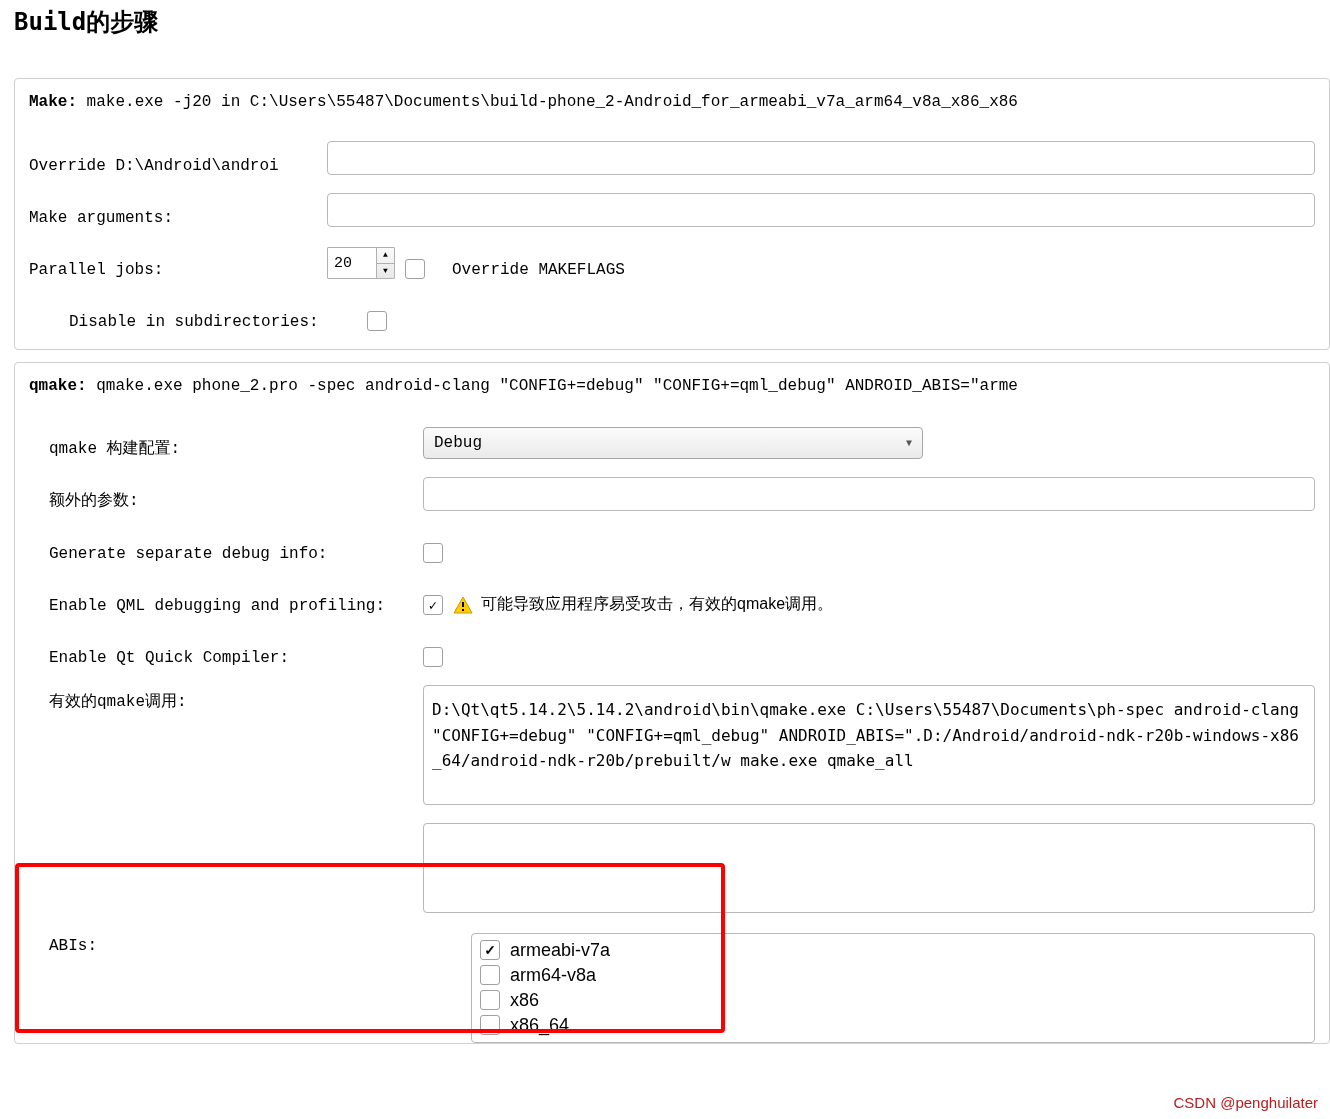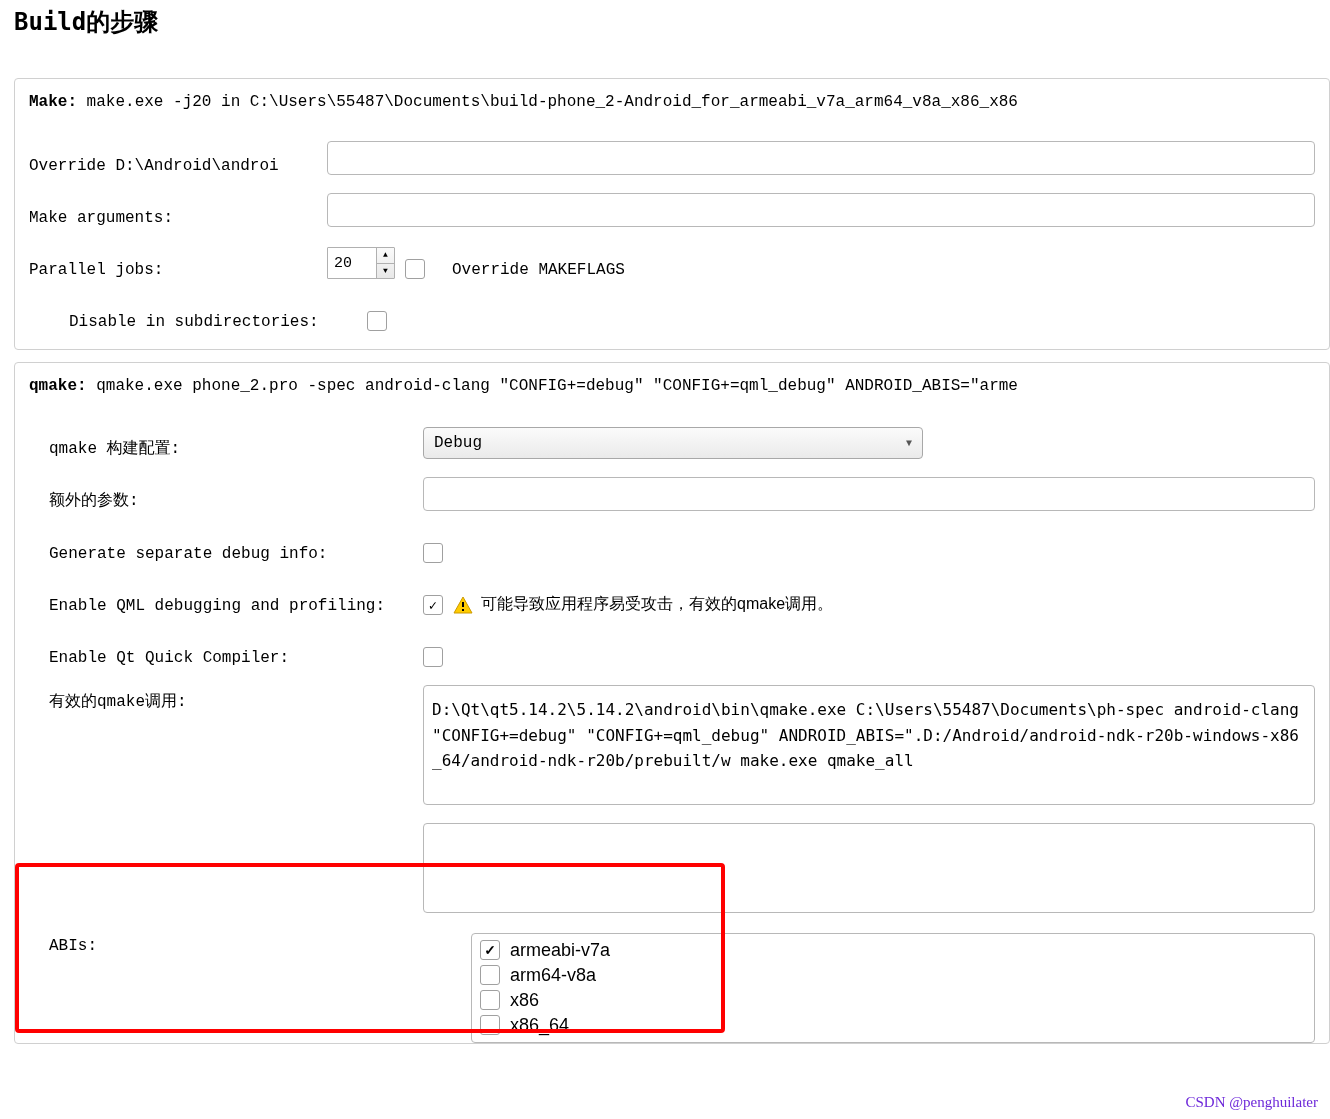--- a/index.html
+++ b/index.html
@@ -207,22 +207,22 @@
       padding-top: 6px;
     }
     .abi-opt {
       display: flex;
       gap: 10px;
     }
     .watermark {
       position: fixed;
       right: 12px;
       bottom: 8px;
-      color: #6d28d9;
-      font-family: Liberation Serif, serif;
+      color: #b91c1c;
+      font-family: Liberation Sans, sans-serif;
       font-size: 15px;
       margin-left: 48px;
     }
     .qmake-extra-input {
       flex: 1;
     }
     .empty-box {
       height: 90px;
       min-height: 90px;
     }

